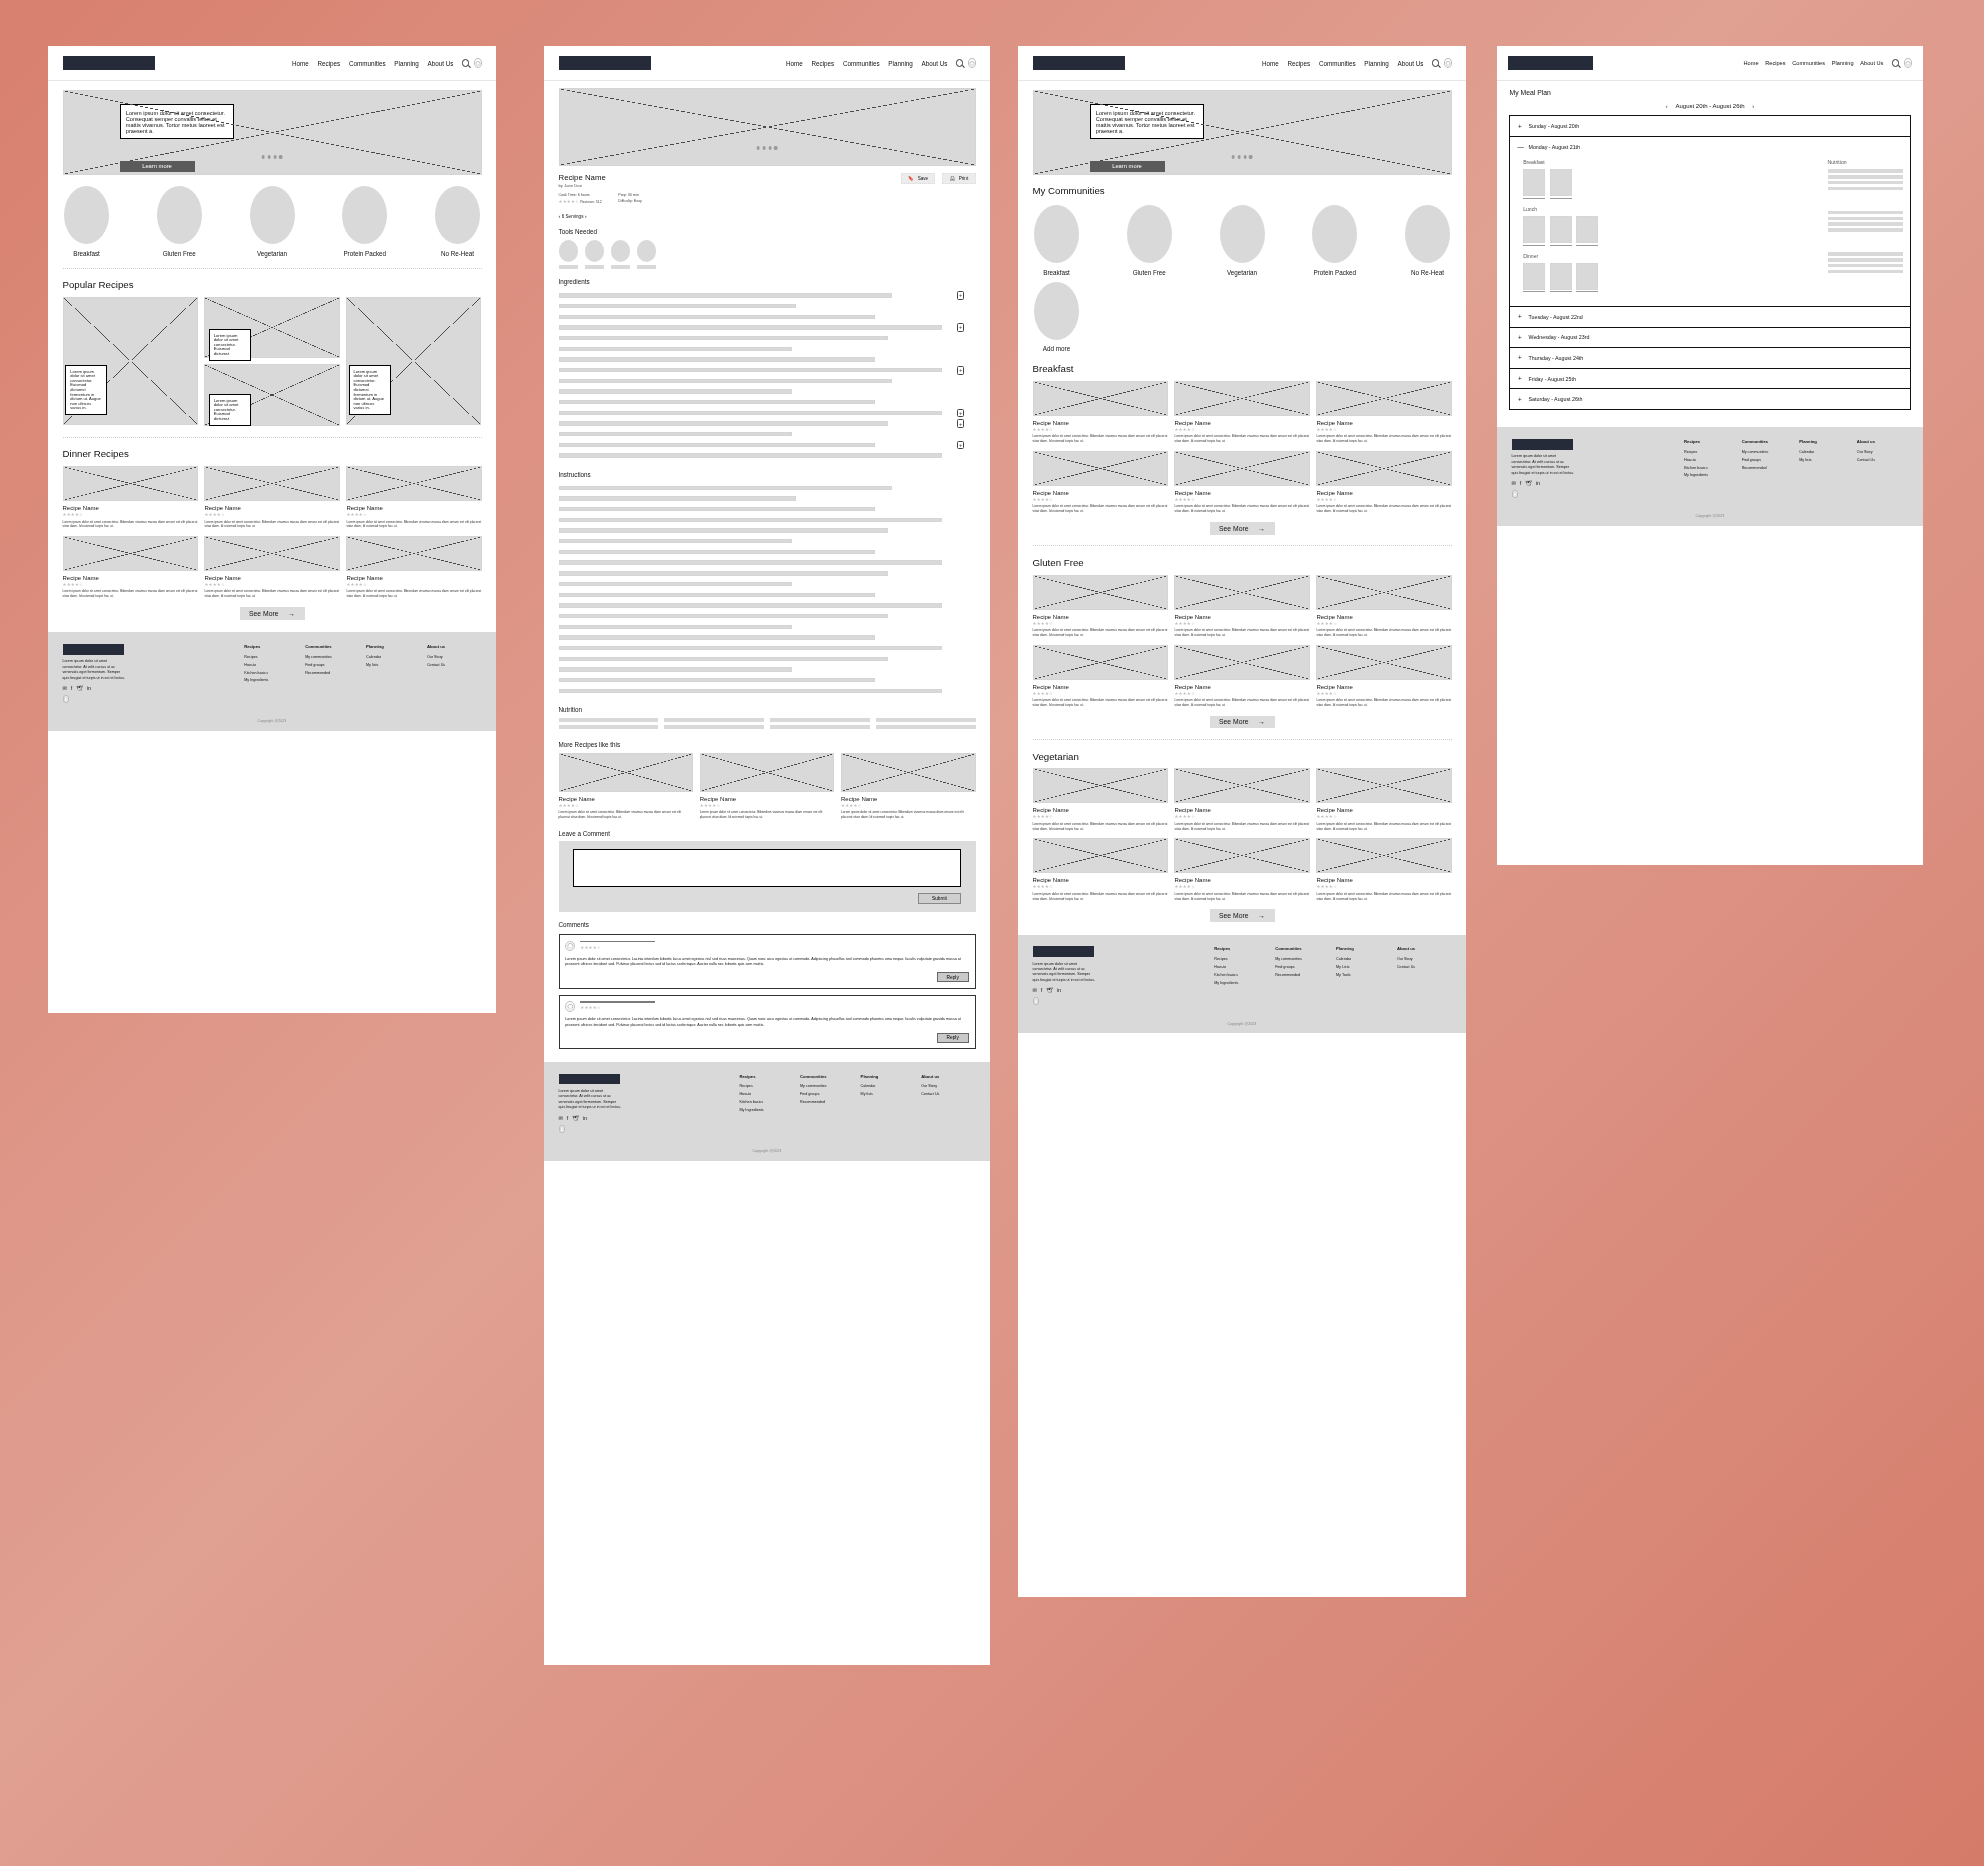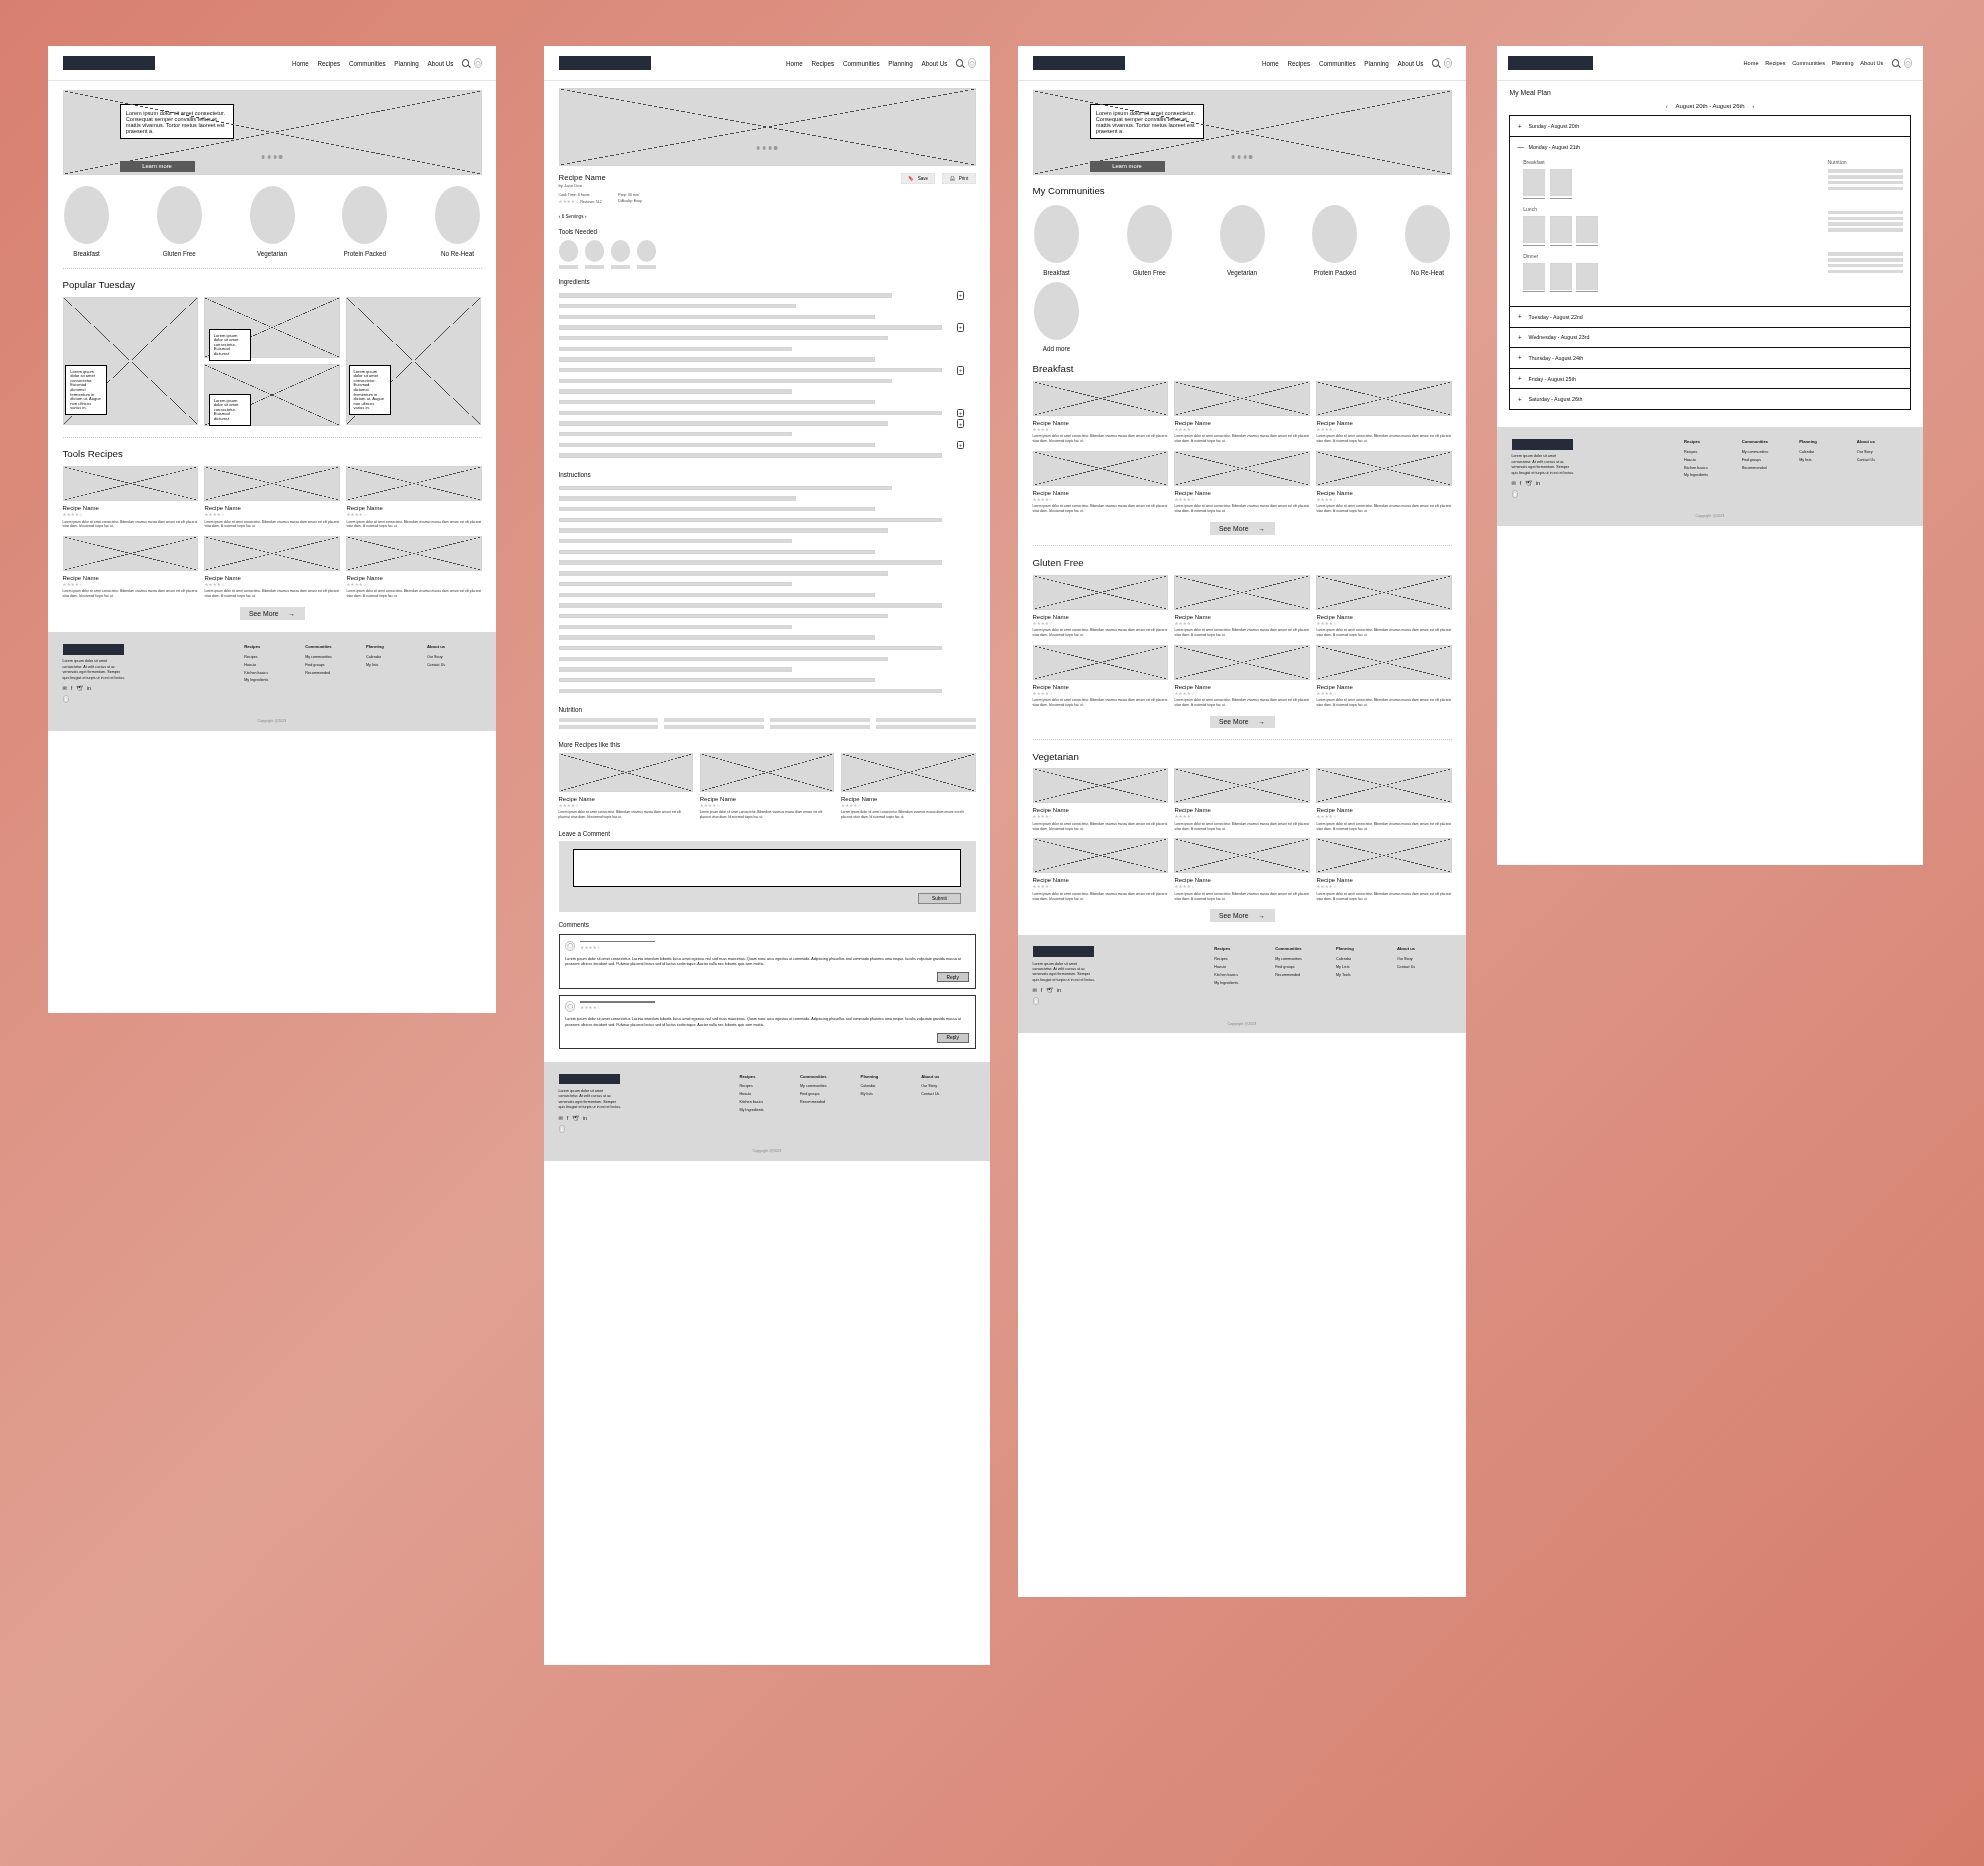--- a/index.html
+++ b/index.html
@@ -255,41 +255,41 @@
         <div class="bubble"></div>
         <div class="lbl">Protein Packed</div>
       </div>
     <div class="cat">
         <div class="bubble"></div>
         <div class="lbl">No Re-Heat</div>
       </div>
   </div>
 
   <div class="divider"></div>
-  <h2 class="sec-title">Popular Tuesday</h2>
+  <h2 class="sec-title">Popular Recipes</h2>
 
   <div class="pop-grid">
     <div class="pop-col">
       <div class="ph x" style="height:128px"></div>
       <div class="callout" style="left:2.9px; top:68px;">Lorem ipsum dolor sit amet consectetur. Euismod dictumst fermentum in dictum ut. Augue non ultrices varius in.</div>
     </div>
     <div class="pop-col">
       <div class="ph x" style="height:61px"></div>
       <div class="ph x" style="height:62px"></div>
       <div class="callout" style="left:4.8px; top:32px;">Lorem ipsum dolor sit amet consectetur. Euismod dictumst</div>
       <div class="callout" style="left:4.8px; top:97px;">Lorem ipsum dolor sit amet consectetur. Euismod dictumst</div>
     </div>
     <div class="pop-col">
       <div class="ph x" style="height:128px"></div>
       <div class="callout" style="left:2.9px; top:68px;">Lorem ipsum dolor sit amet consectetur. Euismod dictumst fermentum in dictum ut. Augue non ultrices varius in.</div>
     </div>
   </div>
 
   <div class="divider"></div>
-  <h2 class="sec-title">Tools Recipes</h2>
+  <h2 class="sec-title">Dinner Recipes</h2>
 
   <div class="cards">
     <div class="card">
         <div class="ph x thumb"></div>
         <div class="cname">Recipe Name</div>
         <div class="stars">★★★★☆</div>
         <div class="cdesc">Lorem ipsum dolor sit amet consectetur. Bibendum vivamus massa diam ornare est elit placerat vitae diam. Id euismod turpis hac ut.</div>
       </div>
     <div class="card">
         <div class="ph x thumb"></div>

